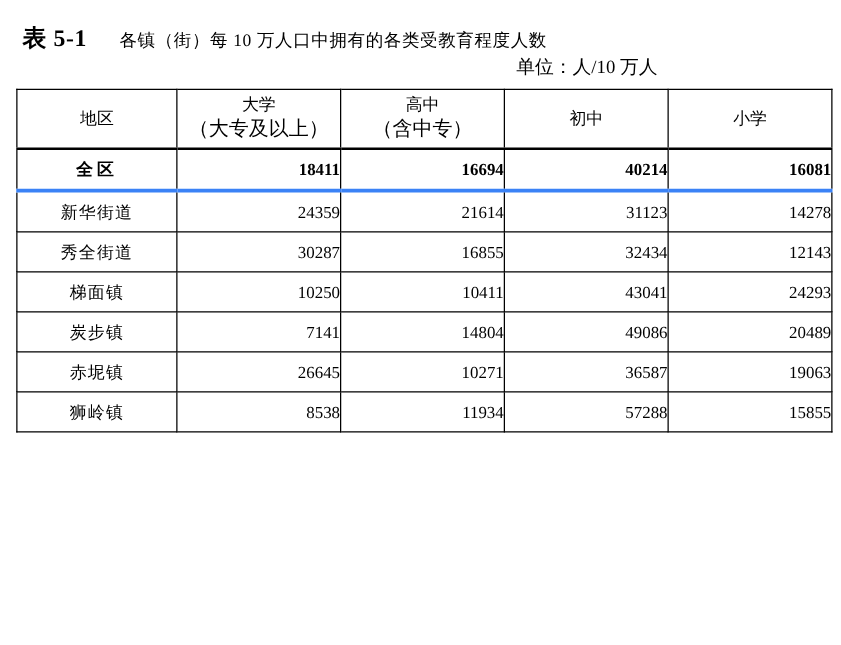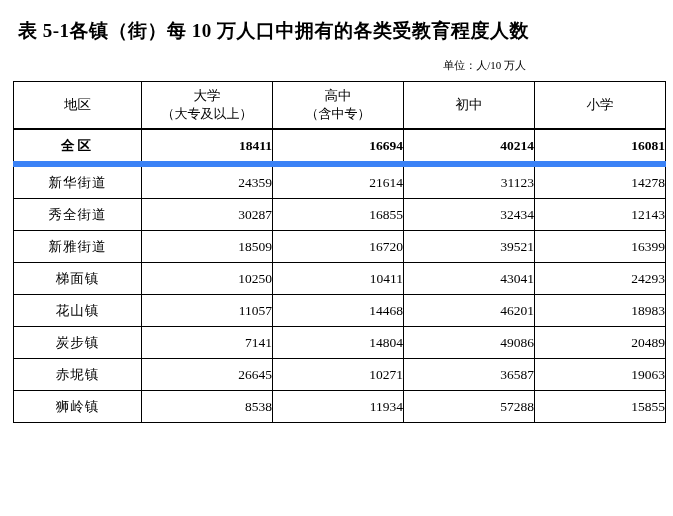--- a/index.html
+++ b/index.html
@@ -27,30 +27,30 @@
     padding-top: 18px;
     padding-left: 8px;
   }
   .title-label {
     font-size: 19px;
     font-weight: bold;
     white-space: nowrap;
     letter-spacing: 0.5px;
   }
   .title-text {
-    font-size: 19px;
-    font-weight: bold;
+    font-size: 14px;
+    font-weight: normal;
+    margin-left: 26px;
     white-space: nowrap;
     letter-spacing: 0.5px;
   }
   .unit-row {
     text-align: right;
     padding-right: 22px;
-    margin-top: 14px;
-    font-size: 11px;
+    font-size: 15px;
   }
   table.data {
     border-collapse: collapse;
     width: 652px;
     margin-top: 8px;
     margin-left: 3px;
     table-layout: fixed;
   }
   table.data col.c-region { width: 128px; }
   table.data col.c-val { width: 131px; }
@@ -67,42 +67,42 @@
     border-bottom-width: 2px;
   }
   table.data thead tr th:first-child { }
   .th-stack {
     display: flex;
     flex-direction: column;
     align-items: center;
     justify-content: center;
     line-height: 1.35;
   }
-  .th-sub { font-size: 13px; }
+  .th-sub { font-size: 16px; }
   table.data tbody td {
     height: 31px;
     vertical-align: middle;
   }
   td.region {
     text-align: center;
     letter-spacing: 1px;
   }
   td.num {
     text-align: right;
     padding-right: 18px;
     font-family: "Liberation Serif", "DejaVu Serif", serif;
   }
   tr.total td {
     font-weight: bold;
   }
   tr.total td.region {
     letter-spacing: 3px;
   }
   table.data tbody tr.total td {
-    border-bottom: 6px solid #3b82f6;
+    border-bottom: 3px solid #3b82f6;
     font-family: Liberation Serif, serif;
   }
   .outer-top {
     border-top: 2px solid #000000;
   }
 </style>
 </head>
 <body>
 
 <div class="page">
@@ -169,41 +169,27 @@
         <td class="num">14278</td>
       </tr>
       <tr>
         <td class="region">秀全街道</td>
         <td class="num">30287</td>
         <td class="num">16855</td>
         <td class="num">32434</td>
         <td class="num">12143</td>
       </tr>
       <tr>
-        <td class="region">新雅街道</td>
-        <td class="num">18509</td>
-        <td class="num">16720</td>
-        <td class="num">39521</td>
-        <td class="num">16399</td>
-      </tr>
-      <tr>
         <td class="region">梯面镇</td>
         <td class="num">10250</td>
         <td class="num">10411</td>
         <td class="num">43041</td>
         <td class="num">24293</td>
       </tr>
       <tr>
-        <td class="region">花山镇</td>
-        <td class="num">11057</td>
-        <td class="num">14468</td>
-        <td class="num">46201</td>
-        <td class="num">18983</td>
-      </tr>
-      <tr>
         <td class="region">炭步镇</td>
         <td class="num">7141</td>
         <td class="num">14804</td>
         <td class="num">49086</td>
         <td class="num">20489</td>
       </tr>
       <tr>
         <td class="region">赤坭镇</td>
         <td class="num">26645</td>
         <td class="num">10271</td>

